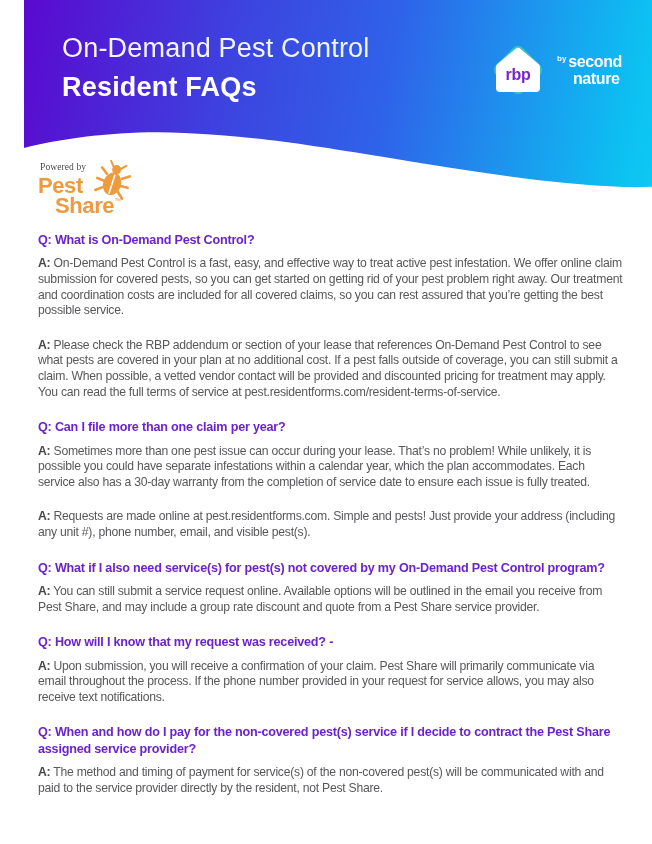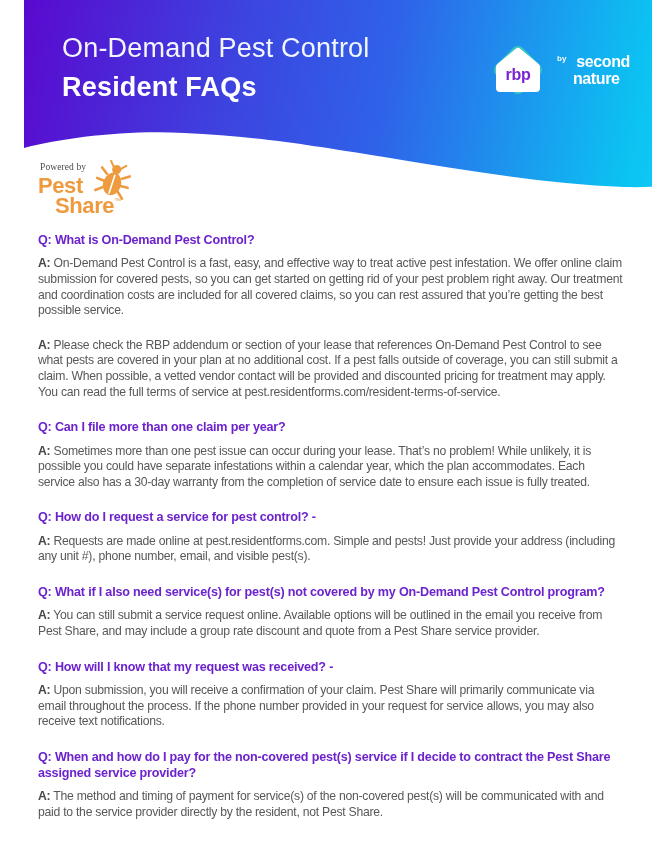--- a/index.html
+++ b/index.html
@@ -52,21 +52,21 @@
   .rbp-text {
     position: absolute;
     left: 0; right: 0; top: 27px;
     text-align: center;
     font-size: 16px;
     font-weight: 700;
     color: #7a22d3;
     letter-spacing: -0.3px;
   }
   .sn-lockup { margin-left: 8px; color: #ffffff; line-height: 1; }
-  .sn-top { display: flex; align-items: flex-start; gap: 8px; }
+  .sn-top { display: flex; align-items: flex-start; }
   .sn-by { font-size: 8px; font-weight: 700; margin-top: 1px; margin-right: 2px; opacity: 0.95; }
   .sn-word { font-size: 16px; font-weight: 700; letter-spacing: -0.4px; }
   .sn-word2 { display: block; font-size: 16px; font-weight: 700; letter-spacing: -0.4px; margin-left: 16px; margin-top: 1px; }
 
   
   .wave { position: absolute; left: 0; bottom: 0; width: 652px; height: 78px; display: block; }
 
   
   .pestshare { position: absolute; left: 38px; top: 160px; width: 130px; height: 58px; }
   .ps-powered { position: absolute; left: 2px; top: 2px; font-size: 9.5px; color: #4b4b4d; letter-spacing: 0.1px; font-family: Liberation Serif, serif; }
@@ -155,21 +155,20 @@
     <div class="faq-item">
       <p class="answer"><span class="a-prefix">A:</span> <span>Please check the RBP addendum or section of your lease that references On-Demand Pest Control to see what pests are covered in your plan at no additional cost. If a pest falls outside of coverage, you can still submit a claim. When possible, a vetted vendor contact will be provided and discounted pricing for treatment may apply. You can read the full terms of service at pest.residentforms.com/resident-terms-of-service.</span></p>
     </div>
 
     <div class="faq-item">
       <div class="question">Q: Can I file more than one claim per year?</div>
       <p class="answer"><span class="a-prefix">A:</span> <span>Sometimes more than one pest issue can occur during your lease. That’s no problem! While unlikely, it is possible you could have separate infestations within a calendar year, which the plan accommodates. Each service also has a 30-day warranty from the completion of service date to ensure each issue is fully treated.</span></p>
     </div>
 
     <div class="faq-item">
-      <div class="question">Q: How do I request a service for pest control? -</div>
       <p class="answer"><span class="a-prefix">A:</span> <span>Requests are made online at pest.residentforms.com. Simple and pests! Just provide your address (including any unit #), phone number, email, and visible pest(s).</span></p>
     </div>
 
     <div class="faq-item">
       <div class="question">Q: What if I also need service(s) for pest(s) not covered by my On-Demand Pest Control program?</div>
       <p class="answer"><span class="a-prefix">A:</span> <span>You can still submit a service request online. Available options will be outlined in the email you receive from Pest Share, and may include a group rate discount and quote from a Pest Share service provider.</span></p>
     </div>
 
     <div class="faq-item">
       <div class="question">Q: How will I know that my request was received? -</div>

